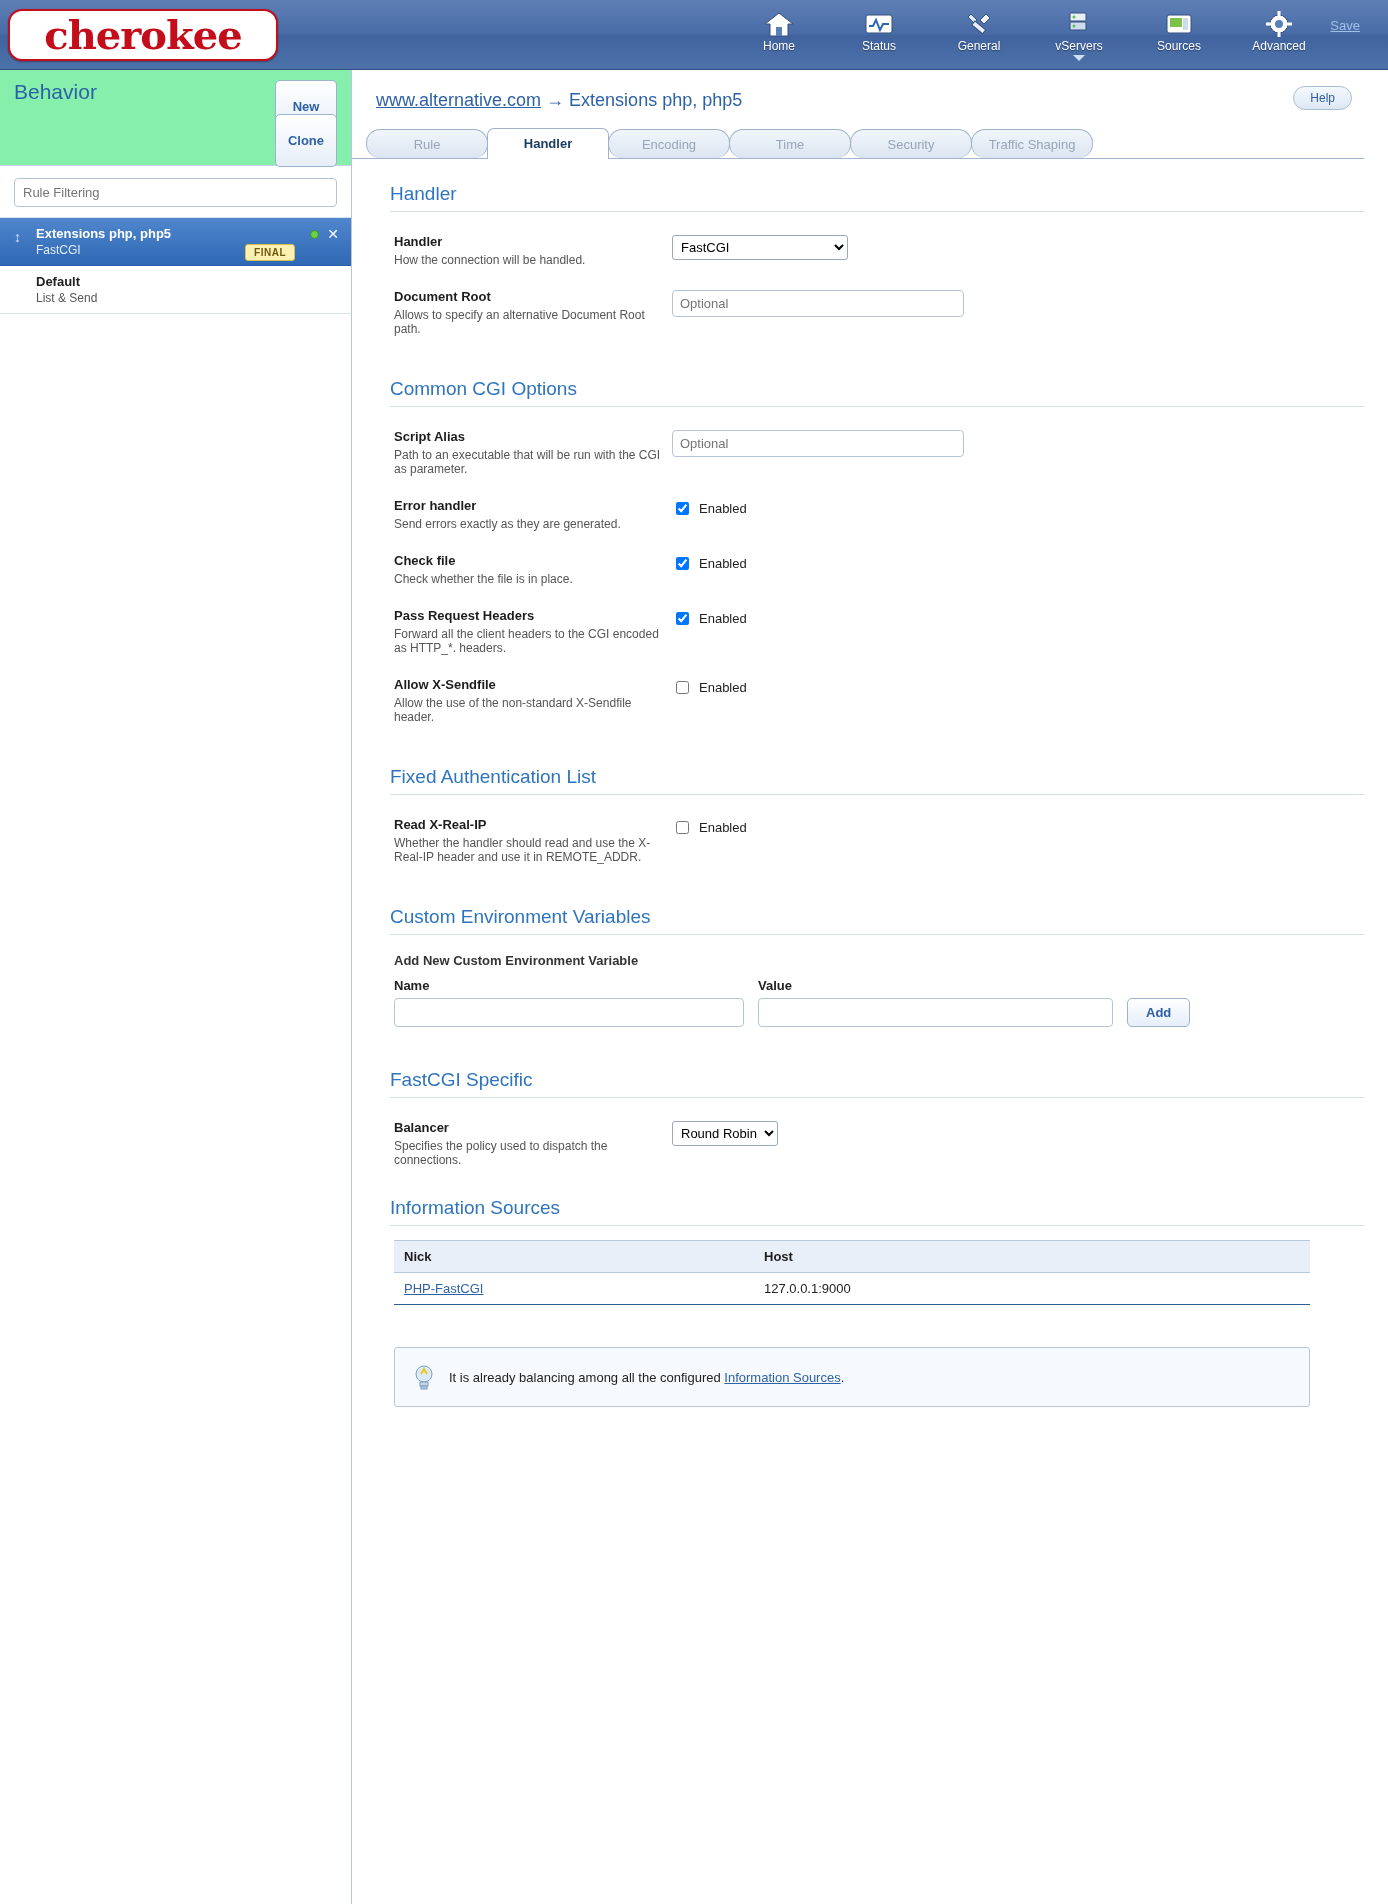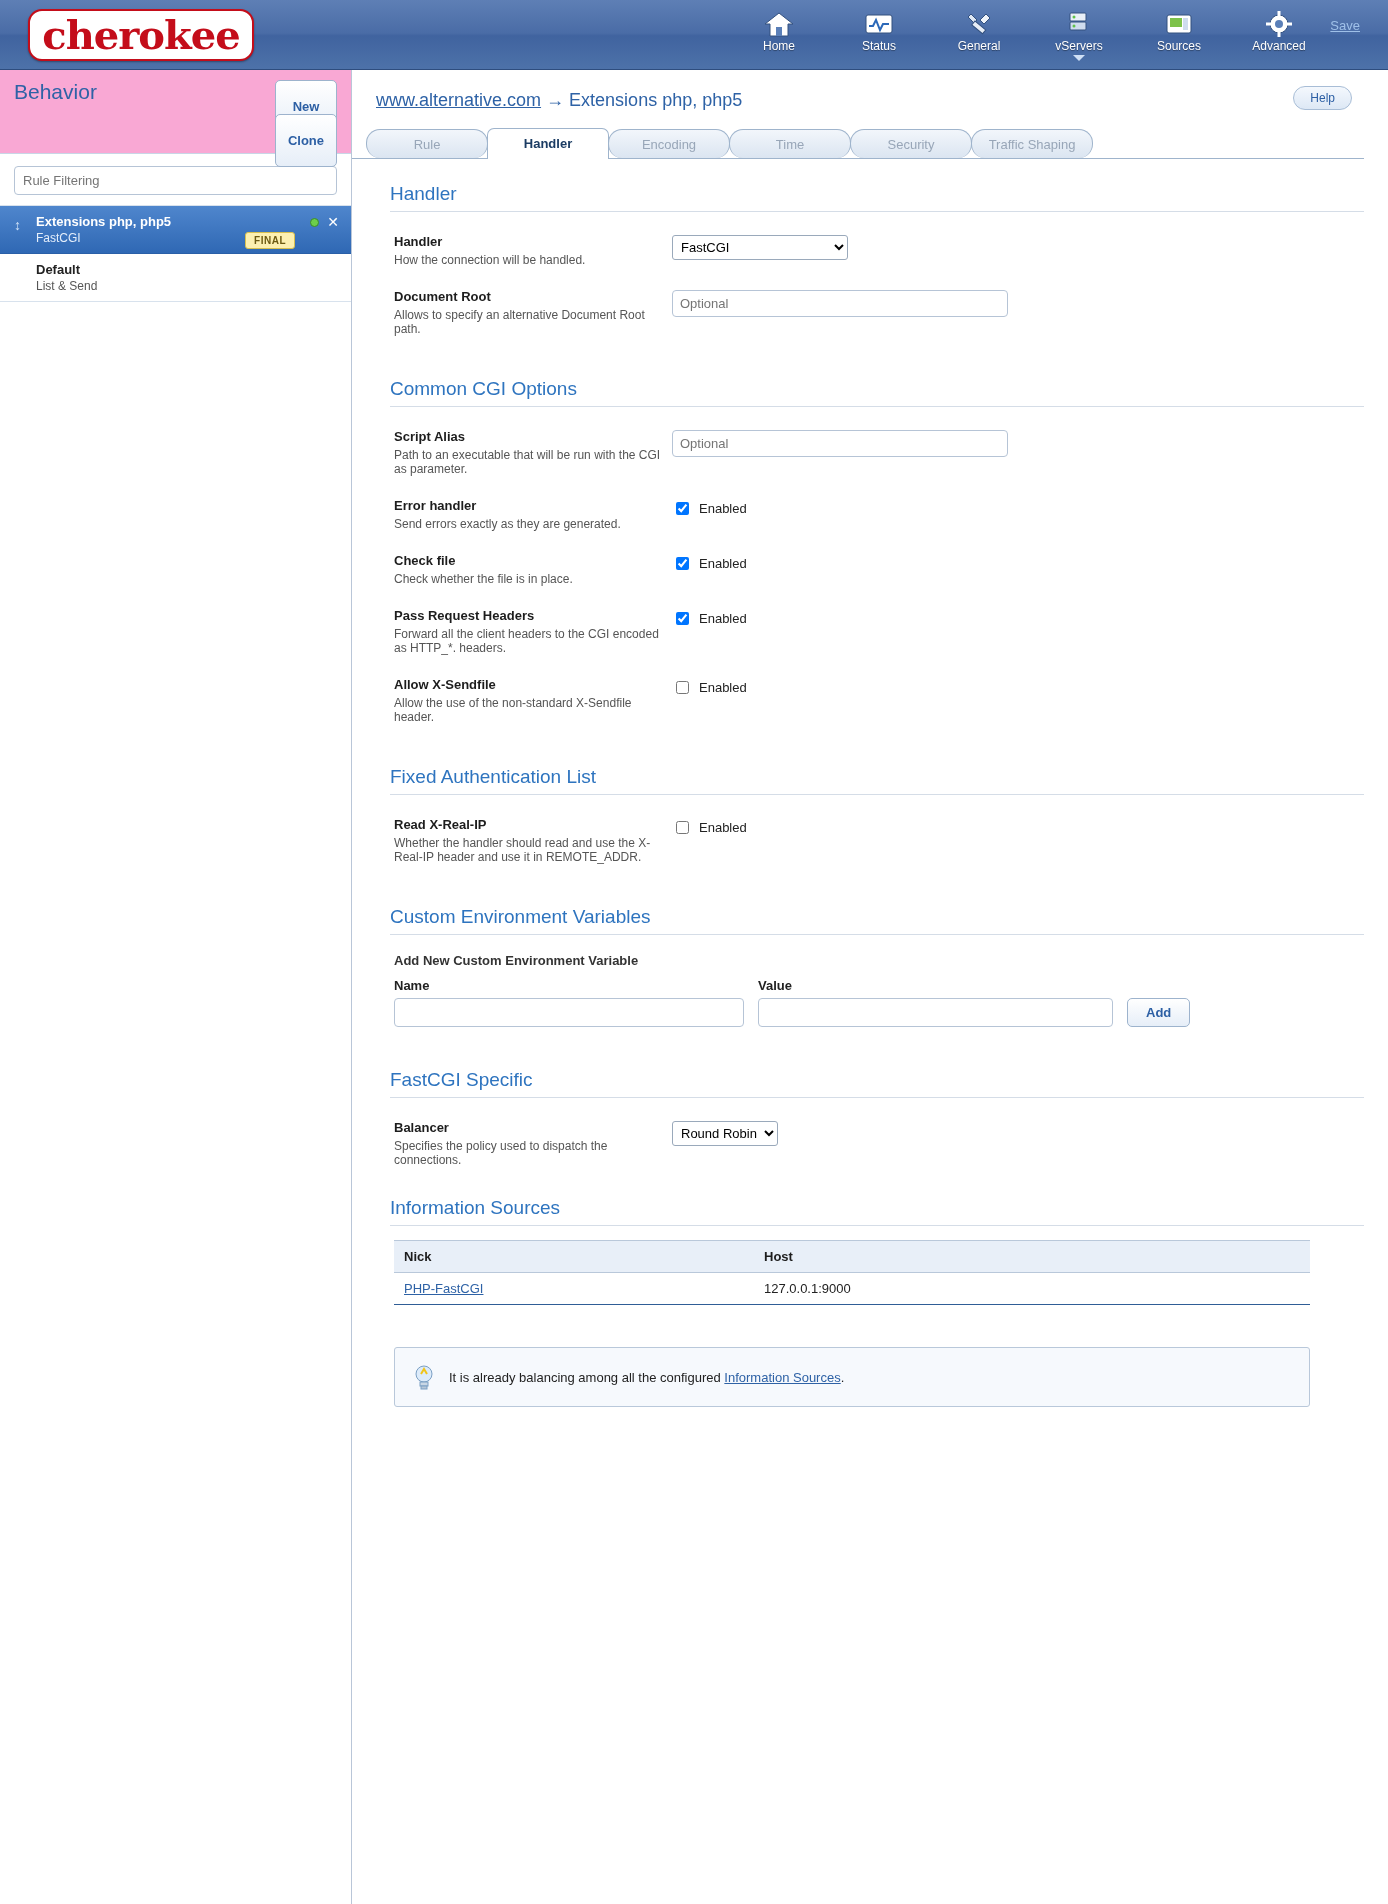--- a/index.html
+++ b/index.html
@@ -20,22 +20,22 @@
   
   .topbar {
     height: 70px;
     background: linear-gradient(to bottom, #5e7fb5 0%, #4a6ca6 48%, #40639f 52%, #4d72a9 100%);
     border-bottom: 1px solid #2e4d7e;
     position: relative;
     display: flex;
     align-items: center;
   }
   .logo {
-    margin-left: 28px;
-    width: 226px;
+    margin-left: 8px;
+    width: 270px;
     height: 52px;
     background: #ffffff;
     border: 2px solid #c40d1a;
     border-radius: 14px;
     display: flex;
     align-items: center;
     justify-content: center;
     box-shadow: 0 1px 2px rgba(0,0,0,.35);
   }
   .logo span {
@@ -90,25 +90,25 @@
 
   
   .body-wrap { display: flex; align-items: stretch; }
   .sidebar {
     width: 352px;
     border-right: 1px solid #b9c6d8;
     background: #fff;
     min-height: 1834px;
   }
   .sidehead {
-    background: #f9a8d4;
+    background: #86efac;
     border-bottom: 1px solid #c8d6e6;
     padding: 10px 14px 12px 14px;
     position: relative;
-    height: 84px;
+    height: 96px;
   }
   .sidehead h2 {
     margin: 0;
     font-size: 21px;
     font-weight: normal;
     color: #2e62a6;
   }
   .btn {
     display: inline-block;
     min-width: 62px;
@@ -259,21 +259,21 @@
   select.ctrl {
     font-family: "Liberation Sans", sans-serif;
     font-size: 13px;
     padding: 3px 4px;
     border: 1px solid #9aa9bb;
     border-radius: 3px;
     background: #fff;
   }
   select.wide { width: 176px; }
   input.txt {
-    width: 336px;
+    width: 292px;
     padding: 5px 7px;
     border: 1px solid #b6c4d6;
     border-radius: 4px;
     font-size: 13px;
     color: #8b8b8b;
     font-family: "Liberation Sans", sans-serif;
     background: #fff;
   }
   .checkline { display: flex; align-items: center; gap: 7px; font-size: 13px; }
   .checkline input { width: 13px; height: 13px; }

